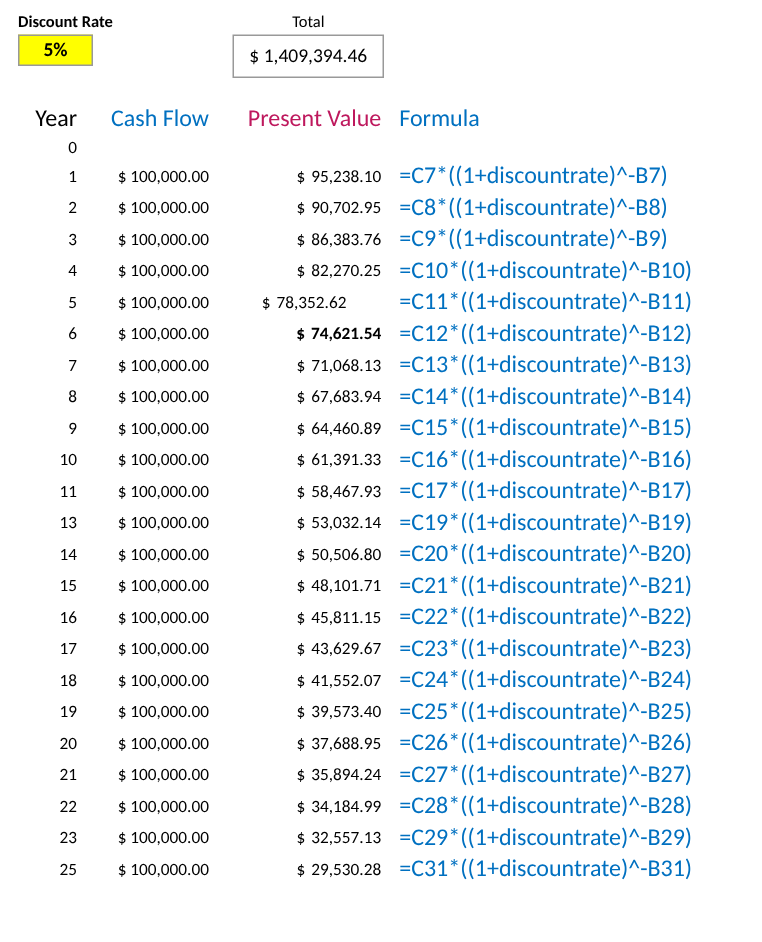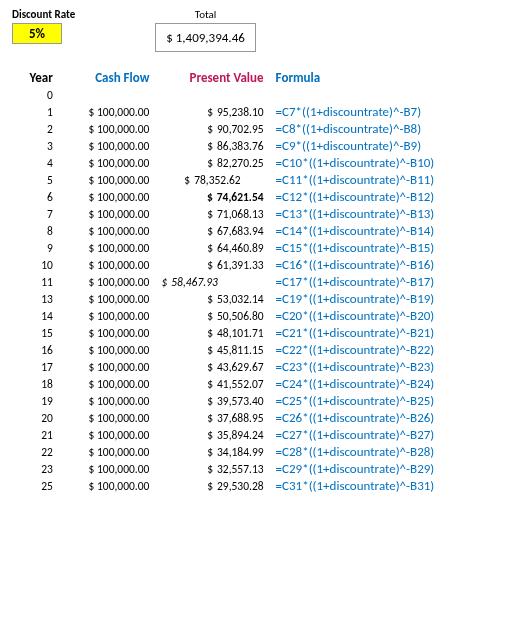--- a/index.html
+++ b/index.html
@@ -58,43 +58,43 @@
       white-space: nowrap;
     }
     .table-container {
       margin-top: 16px;
     }
     table {
       border-collapse: collapse;
       width: 100%;
     }
     thead th {
-      font-weight: bold;
-      font-size: 13px;
+      font-weight: normal;
+      font-size: 16px;
       padding: 2px 6px;
       text-align: right;
       color: #0070c0;
     }
     thead th.formula-col {
       color: #0070c0;
       text-align: left;
     }
     thead th.year-col {
       text-align: right;
       color: #000;
     }
     tbody td {
       padding: 1px 6px;
       font-size: 11.5px;
       text-align: right;
     }
     tbody td.formula-col {
       text-align: left;
       color: #0070c0;
-      font-size: 13px;
+      font-size: 16px;
     }
     tbody td.year-col {
       text-align: right;
       color: #000;
     }
   </style>
 </head>
 <body>
 
 <div class="header-row">
@@ -181,21 +181,21 @@
         </tr>
         <tr>
           <td class="year-col">10</td>
           <td>$ 100,000.00</td>
           <td style="text-align: right;"><span style="margin-right:4px;">$</span><span>61,391.33</span></td>
           <td class="formula-col">=C16*((1+discountrate)^-B16)</td>
         </tr>
         <tr>
           <td class="year-col">11</td>
           <td>$ 100,000.00</td>
-          <td style="text-align: left; font-style: italic;"><span style="margin-right:4px;">$</span><span>58,467.93</span></td>
+          <td style="text-align: right;"><span style="margin-right:4px;">$</span><span>58,467.93</span></td>
           <td class="formula-col">=C17*((1+discountrate)^-B17)</td>
         </tr>
         <tr>
           <td class="year-col">13</td>
           <td>$ 100,000.00</td>
           <td style="text-align: right;"><span style="margin-right:4px;">$</span><span>53,032.14</span></td>
           <td class="formula-col">=C19*((1+discountrate)^-B19)</td>
         </tr>
         <tr>
           <td class="year-col">14</td>

